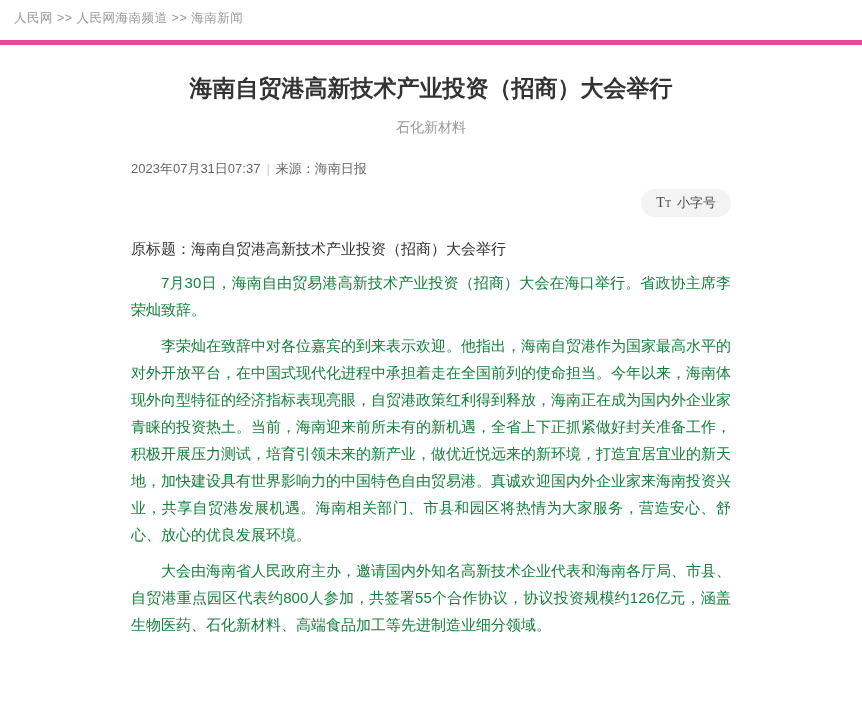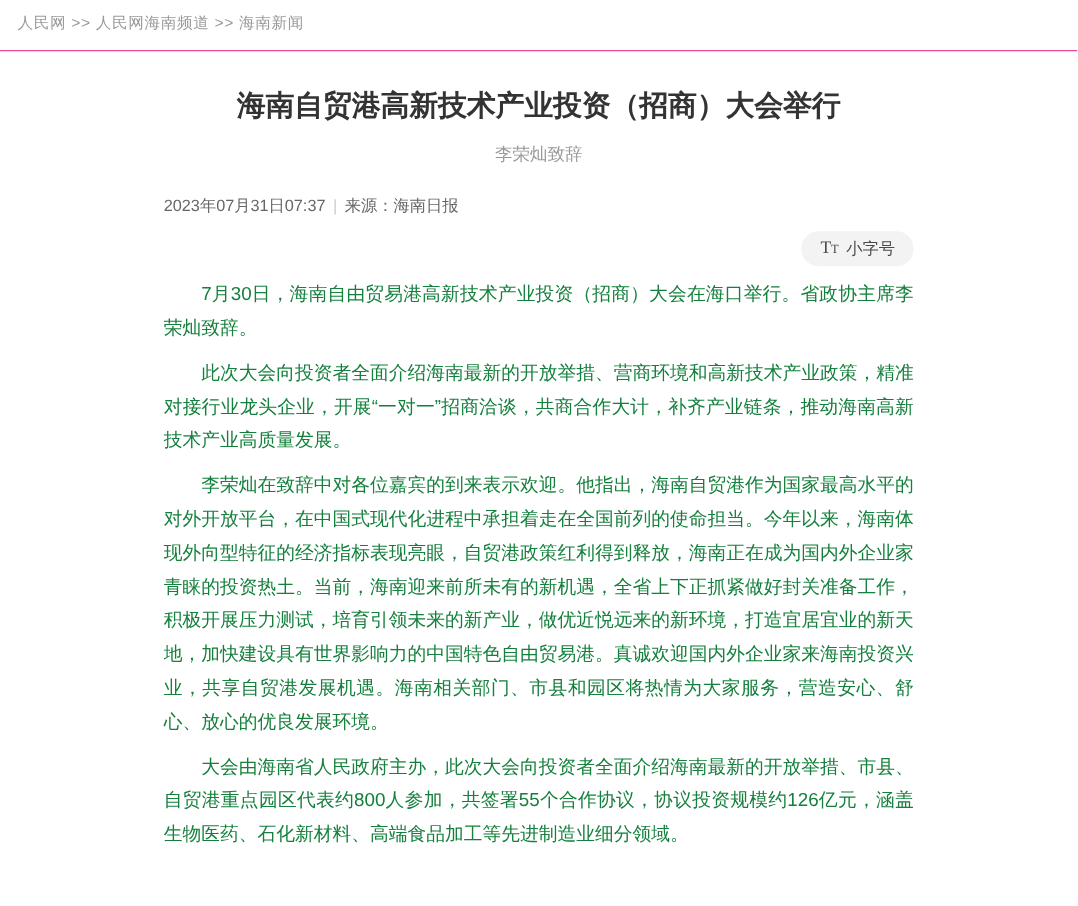--- a/index.html
+++ b/index.html
@@ -14,21 +14,21 @@
     height: 725px;
     background: #ffffff;
     overflow: hidden;
     position: relative;
   }
   
   .breadcrumb {
     padding: 10px 14px 13px 14px;
     font-size: 12.5px;
     color: #9a9a9a;
-    border-bottom: 1px solid #ec4899;
+    border-bottom: 5px solid #ec4899;
     letter-spacing: 0.5px;
   }
   .breadcrumb a {
     color: #9a9a9a;
     text-decoration: none;
     cursor: pointer;
   }
   .breadcrumb .sep {
     margin: 0 4px;
     color: #9a9a9a;
@@ -108,39 +108,41 @@
 <div class="page">
 
   <div class="breadcrumb">
     <a>人民网</a><span class="sep">&gt;&gt;</span><a>人民网海南频道</a><span class="sep">&gt;&gt;</span><a>海南新闻</a>
   </div>
 
   <div class="content">
 
     <h1 class="article-title">海南自贸港高新技术产业投资（招商）大会举行</h1>
 
-    <div class="article-subtitle">李荣灿致辞</div>
+    <div class="article-subtitle">石化新材料</div>
 
     <div class="article-meta">
       <span>2023年07月31日07:37</span><span class="pipe">|</span><span>来源：</span><span>海南日报</span>
     </div>
 
     <div class="toolbar">
       <button class="font-size-pill">
         <span class="tt-icon">
             <span class="t-big">T</span>
             <span class="t-small">T</span>
           </span>
         <span>小字号</span>
       </button>
     </div>
 
+    <div class="orig-title">
+      <span>原标题：</span><span>海南自贸港高新技术产业投资（招商）大会举行</span>
+    </div>
 
     <div class="article-body">
       <p>7月30日，海南自由贸易港高新技术产业投资（招商）大会在海口举行。省政协主席李荣灿致辞。</p>
-      <p>此次大会向投资者全面介绍海南最新的开放举措、营商环境和高新技术产业政策，精准对接行业龙头企业，开展“一对一”招商洽谈，共商合作大计，补齐产业链条，推动海南高新技术产业高质量发展。</p>
       <p>李荣灿在致辞中对各位嘉宾的到来表示欢迎。他指出，海南自贸港作为国家最高水平的对外开放平台，在中国式现代化进程中承担着走在全国前列的使命担当。今年以来，海南体现外向型特征的经济指标表现亮眼，自贸港政策红利得到释放，海南正在成为国内外企业家青睐的投资热土。当前，海南迎来前所未有的新机遇，全省上下正抓紧做好封关准备工作，积极开展压力测试，培育引领未来的新产业，做优近悦远来的新环境，打造宜居宜业的新天地，加快建设具有世界影响力的中国特色自由贸易港。真诚欢迎国内外企业家来海南投资兴业，共享自贸港发展机遇。海南相关部门、市县和园区将热情为大家服务，营造安心、舒心、放心的优良发展环境。</p>
-      <p>大会由海南省人民政府主办，此次大会向投资者全面介绍海南最新的开放举措、市县、自贸港重点园区代表约800人参加，共签署55个合作协议，协议投资规模约126亿元，涵盖生物医药、石化新材料、高端食品加工等先进制造业细分领域。</p>
+      <p>大会由海南省人民政府主办，邀请国内外知名高新技术企业代表和海南各厅局、市县、自贸港重点园区代表约800人参加，共签署55个合作协议，协议投资规模约126亿元，涵盖生物医药、石化新材料、高端食品加工等先进制造业细分领域。</p>
 
     </div>
 
   </div>
 </div>
 
 </body></html>

